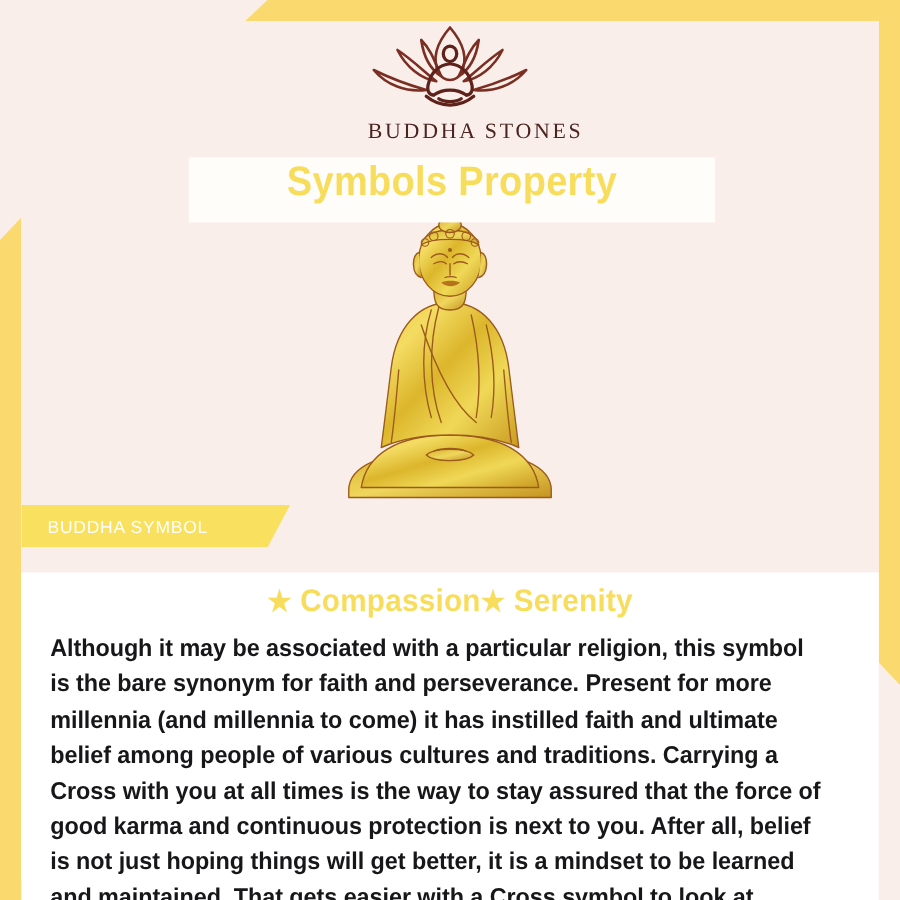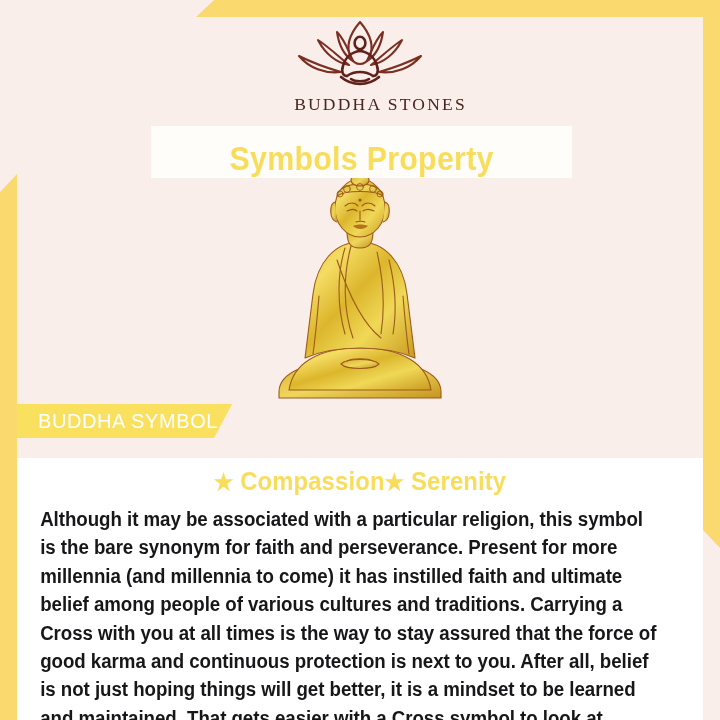--- a/index.html
+++ b/index.html
@@ -84,21 +84,21 @@
 
   
   .title-band {
     position: absolute;
     left: 151px;
     top: 126px;
     width: 421px;
     height: 52px;
     background: #fffdfa;
     display: flex;
-    align-items: flex-end;
+    align-items: flex-start;
     justify-content: center;
   }
   .title-text {
     font-family: "Liberation Sans Narrow", "Liberation Sans", sans-serif;
     font-weight: 700;
     font-size: 33px;
     color: #f8dd5c;
     letter-spacing: 0.3px;
     transform: scaleX(0.92);
   }
@@ -120,21 +120,21 @@
     width: 215px;
     height: 34px;
     background: #f9e05e;
     clip-path: polygon(0 0, 100% 0, calc(100% - 18px) 100%, 0 100%);
     display: flex;
     align-items: center;
   }
   .tag-text {
     margin-left: 21px;
     color: #ffffff;
-    font-size: 20px;
+    font-size: 14px;
     letter-spacing: 0.6px;
     font-weight: 400;
   }
 
   
   .panel {
     position: absolute;
     left: 17px;
     top: 458px;
     width: 686px;

